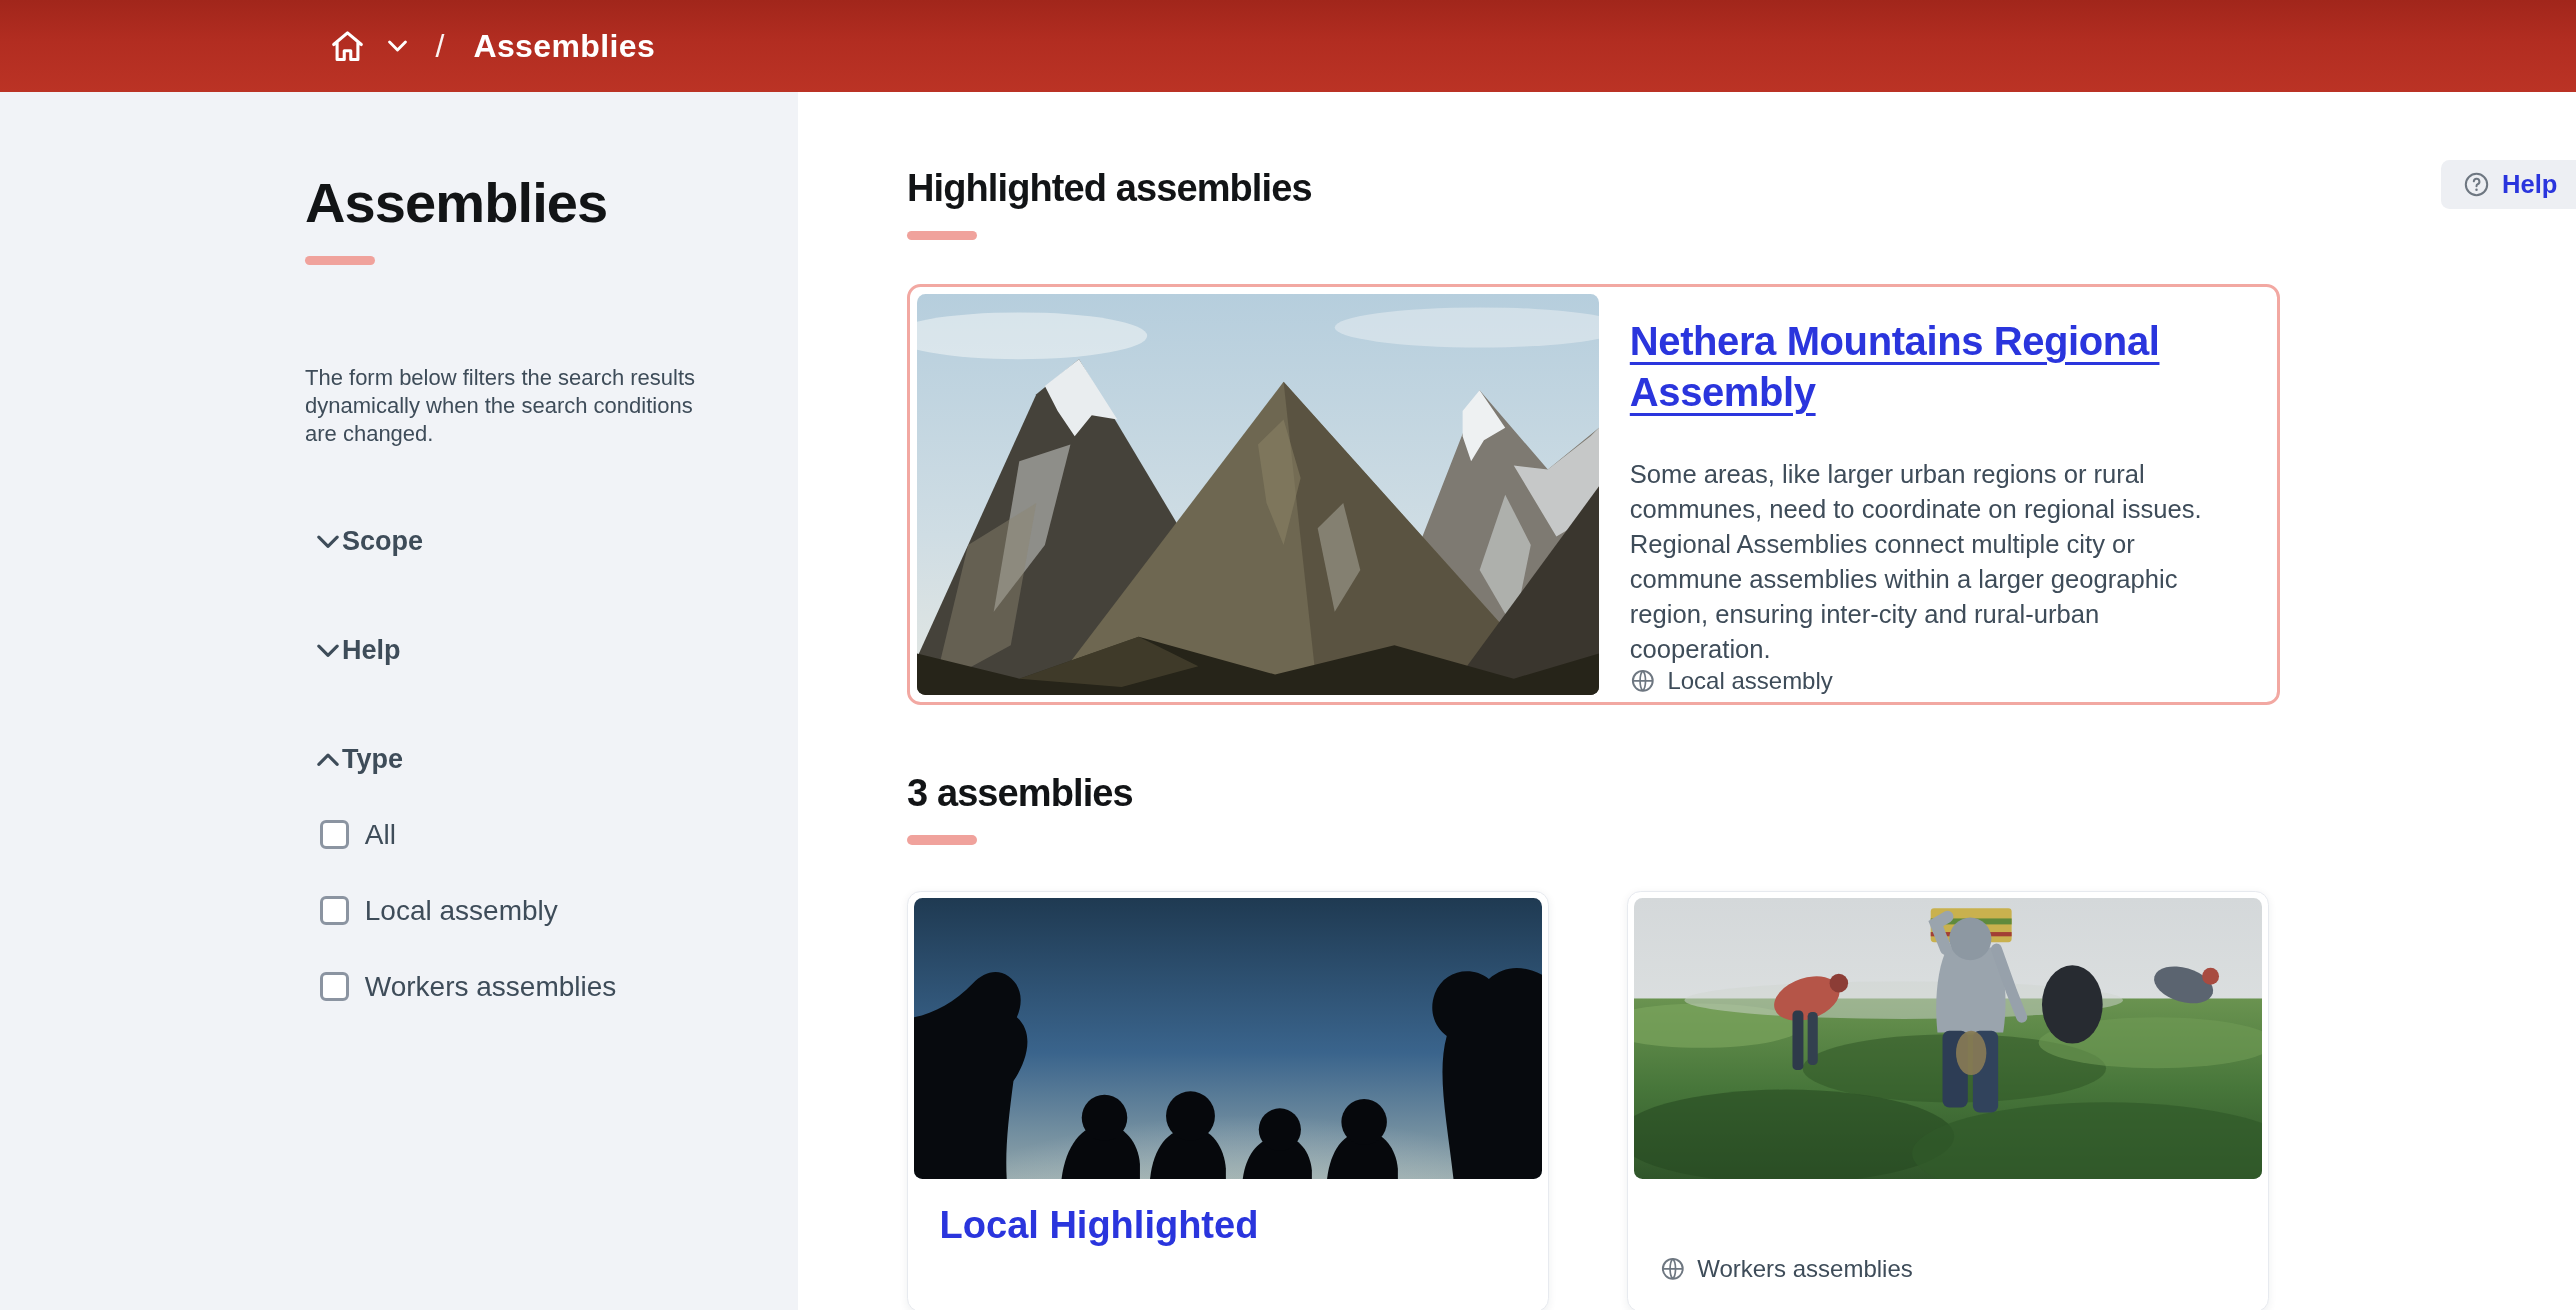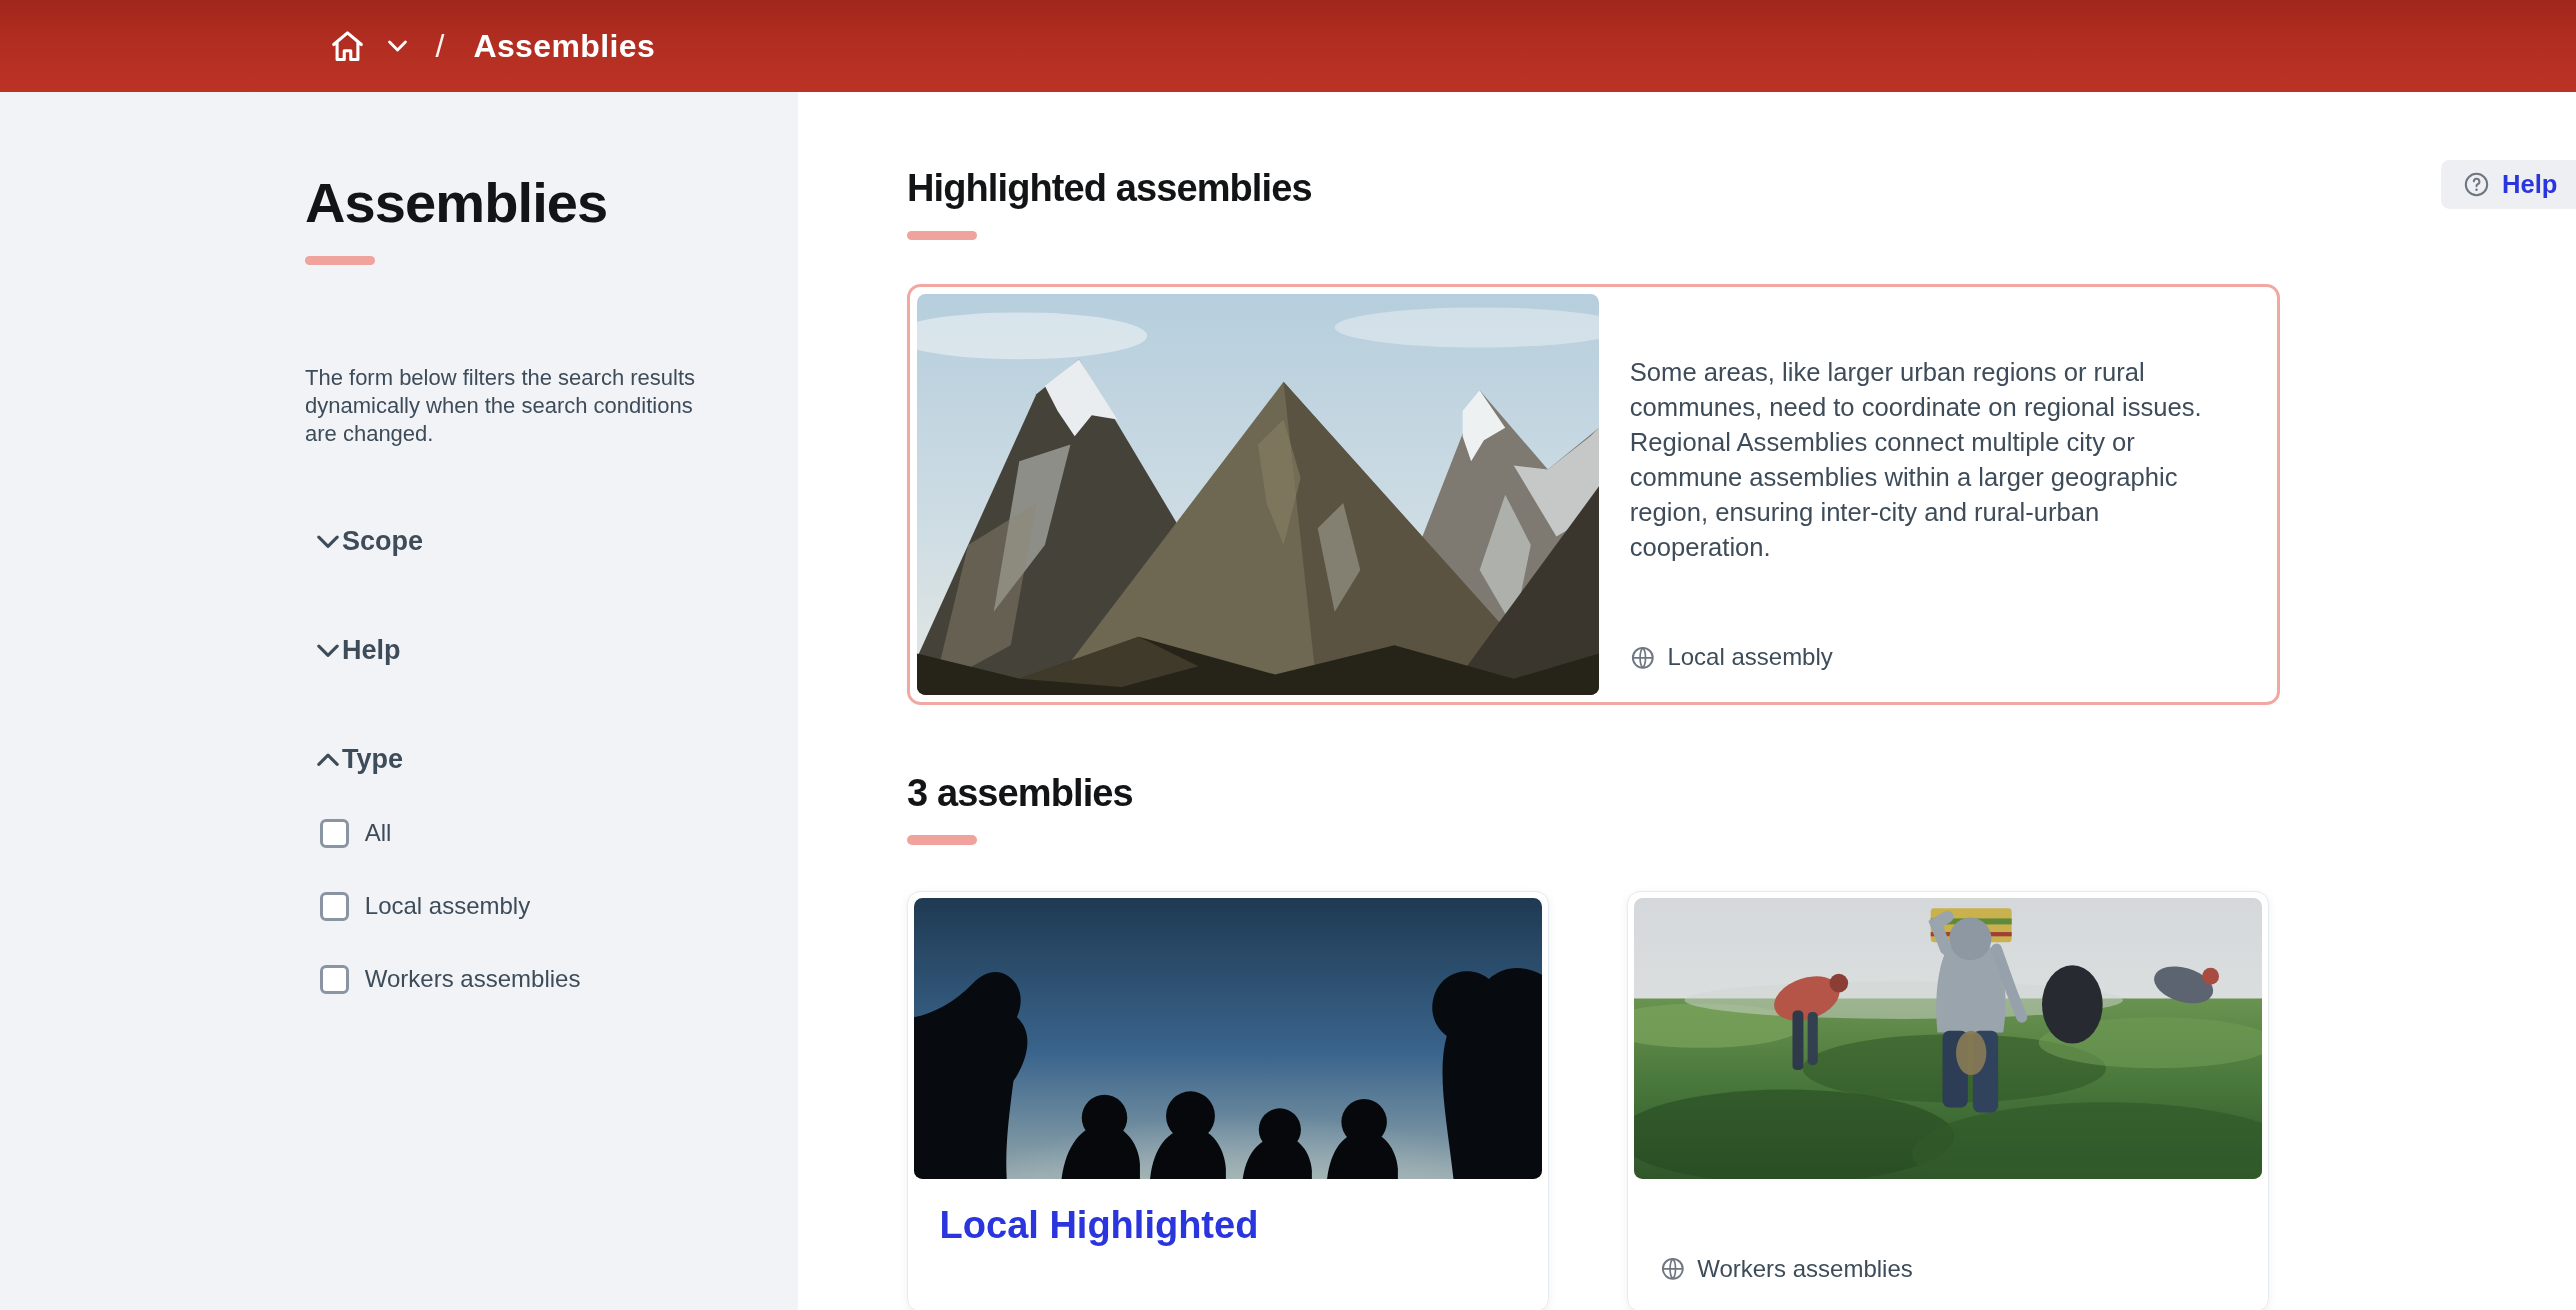--- a/index.html
+++ b/index.html
@@ -58,21 +58,21 @@
   .option-row {
     display: flex; align-items: center; gap: 15.4px;
     margin-top: 44px; padding-left: 15.4px; cursor: pointer;
   }
   .checkbox {
     appearance: none; -webkit-appearance: none;
     width: 29px; height: 29px; flex: none;
     background: #ffffff; border: 3.4px solid #8b94a1; border-radius: 6px;
     cursor: pointer;
   }
-  .option-row .olabel { font-size: 24px; color: #3e4c59; }
+  .option-row .olabel { font-size: 28px; color: #3e4c59; }
 
   
   .section-head {
     color: #121416; font-size: 38px; font-weight: 700; letter-spacing: -0.9px;
   }
   .pad-top-1 { padding-top: 75px; }
   .pad-top-2 { padding-top: 67px; }
 
   
   .help-chip {
@@ -235,20 +235,21 @@
           <polygon points="400,180 430,150 450,220 430,300 410,250" fill="#8e8668" opacity=".5"></polygon>
           <polygon points="470,280 500,250 520,330 490,380" fill="#b9b8ac" opacity=".45"></polygon>
 
           <polygon points="620,480 800,230 800,480" fill="#3a362e"></polygon>
 
           <polygon points="0,480 0,430 120,460 260,410 420,455 560,420 700,460 800,430 800,480" fill="#262419"></polygon>
           <polygon points="120,460 260,410 330,445 240,470" fill="#4a4430" opacity=".7"></polygon>
         </svg>
       </div>
       <div class="hl-body">
+        <a class="hl-title">Nethera Mountains Regional Assembly</a>
         <p class="hl-desc">Some areas, like larger urban regions or rural communes, need to coordinate on regional issues. Regional Assemblies connect multiple city or commune assemblies within a larger geographic region, ensuring inter-city and rural-urban cooperation.</p>
         <div class="meta-row">
           <svg width="25.6" height="25.6" viewBox="0 0 24 24" class="icon-gray">
             <circle cx="12" cy="12" r="9.3" fill="none" stroke="#6e7781" stroke-width="1.8"></circle>
             <path d="M2.7 12 H21.3 M12 2.7 C8.6 5.8 8.6 18.2 12 21.3 M12 2.7 C15.4 5.8 15.4 18.2 12 21.3" fill="none" stroke="#6e7781" stroke-width="1.6"></path>
           </svg>
           <span class="mlabel">Local assembly</span>
         </div>
       </div>
     </section>

